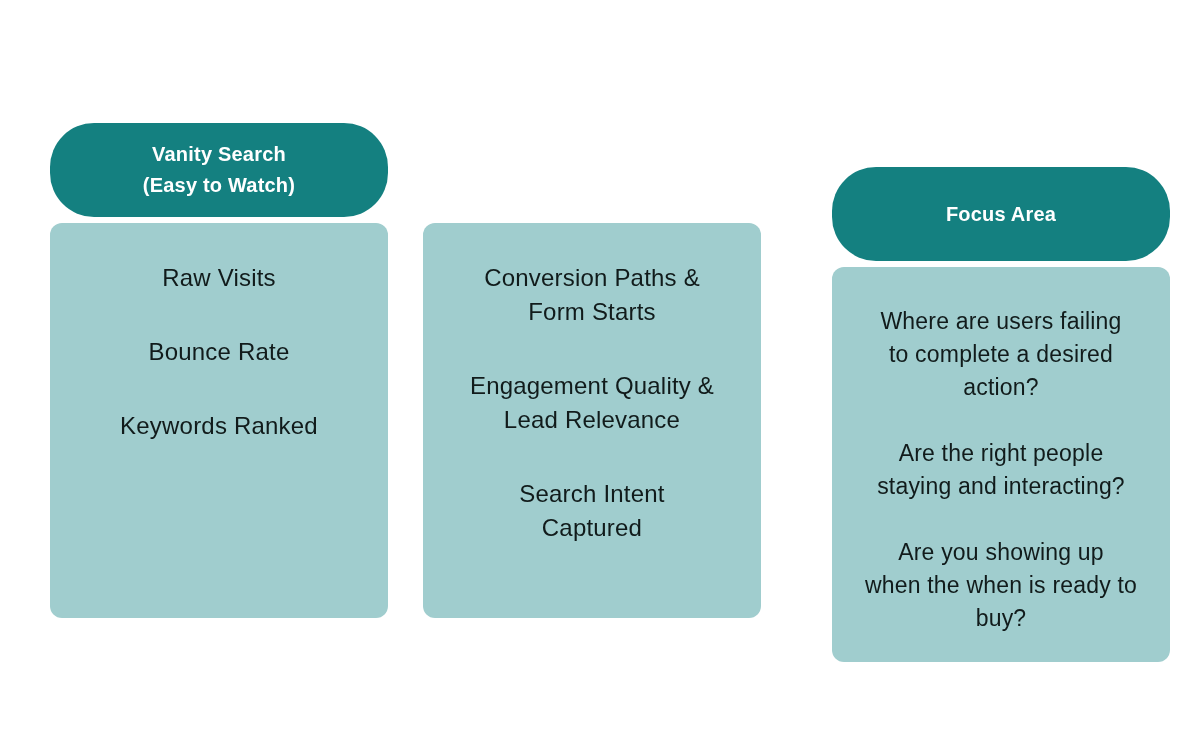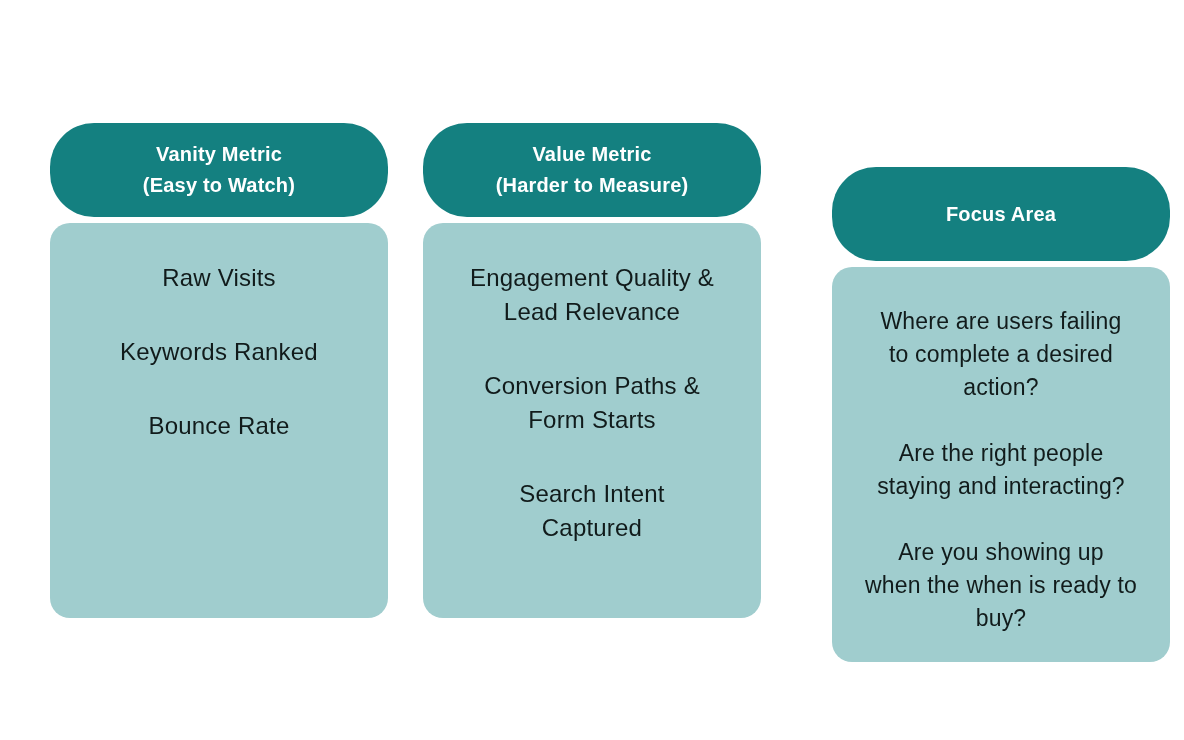--- a/index.html
+++ b/index.html
@@ -34,21 +34,21 @@
     font-size:20px;font-weight:bold;
     line-height:31px;
     white-space:pre-line;
     letter-spacing:0.2px;
   }
   .col-body{
     position:absolute;
     top:223px;left:0;
     width:338px;height:395px;
     background:var(--body-bg);
-    border-radius:20px;
+    border-radius:12px;
     padding:38px 16px 0 16px;
     text-align:center;
     color:var(--body-text);
   }
   .item{
     font-size:24px;
     line-height:34px;
     margin-bottom:40px;
     white-space:pre-line;
     letter-spacing:0.2px;
@@ -58,37 +58,35 @@
     line-height:33px;
     margin-bottom:33px;
   }
 </style>
 </head>
 <body>
 
 <div class="canvas">
 
   <div class="column col1">
-    <div class="col-header">Vanity Metric
+    <div class="col-header">Vanity Search
 (Easy to Watch)</div>
     <div class="col-body">
       <div class="item">Raw Visits</div>
+      <div class="item">Bounce Rate</div>
       <div class="item">Keywords Ranked</div>
-      <div class="item">Bounce Rate</div>
     </div>
   </div>
 
   <div class="column col2">
-    <div class="col-header">Value Metric
-(Harder to Measure)</div>
     <div class="col-body">
+      <div class="item">Conversion Paths &amp;
+Form Starts</div>
       <div class="item">Engagement Quality &amp;
 Lead Relevance</div>
-      <div class="item">Conversion Paths &amp;
-Form Starts</div>
       <div class="item">Search Intent
 Captured</div>
     </div>
   </div>
 
   <div class="column col3">
     <div class="col-header">Focus Area</div>
     <div class="col-body">
       <div class="item">Where are users failing
 to complete a desired

